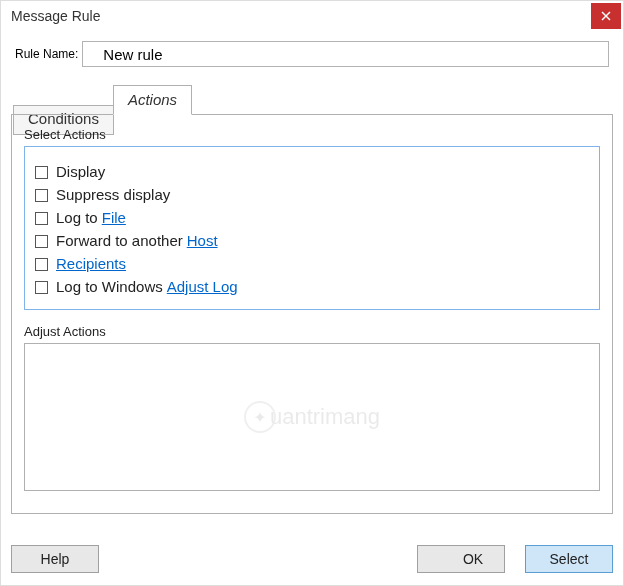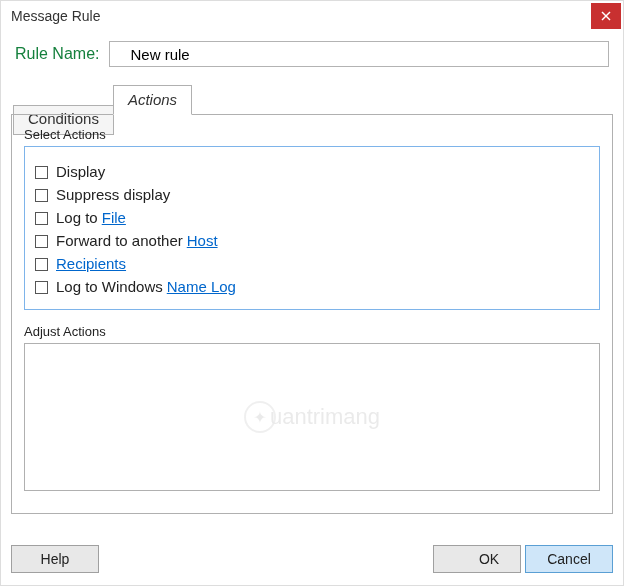--- a/index.html
+++ b/index.html
@@ -41,23 +41,23 @@
     .content {
       padding: 10px 10px 0 10px;
     }
     .rule-name-row {
       display: flex;
       align-items: center;
       margin-bottom: 18px;
       padding: 0 4px;
     }
     .rule-name-label {
-      font-size: 16px;
-      color: #15803d;
-      margin-right: 10px;
+      font-size: 12px;
+      color: #000000;
+      margin-right: 4px;
       white-space: nowrap;
     }
     .rule-name-input {
       flex: 1;
       height: 26px;
       border: 1px solid #b3b3b3;
       padding: 2px 20px;
       font-size: 15px;
       outline: none;
     }
@@ -170,21 +170,21 @@
       background: #e8e8e8;
       font-size: 14px;
       color: #222;
       cursor: pointer;
       display: flex;
       align-items: center;
       justify-content: center;
     }
     .btn.ok {
       margin-left: auto;
-      margin-right: 4px;
+      margin-right: 20px;
       padding-left: 24px;
     }
     .btn.cancel {
       background: #cfe6f9;
       border: 1px solid #5a9fd4;
     }
     .spacer-text {
       margin-right: 4px;
     }
   </style>
@@ -239,33 +239,33 @@
         </div>
 
         <div class="check-row">
           <div class="checkbox"></div>
           <span class="link">Recipients</span>
         </div>
 
         <div class="check-row">
           <div class="checkbox"></div>
           <span class="spacer-text">Log to Windows </span>
-          <span class="link">Name Log</span>
+          <span class="link">Adjust Log</span>
         </div>
 
       </div>
 
       <div class="section-label">Adjust Actions</div>
       <div class="adjust-box">
         <div class="watermark">
           <div class="watermark-circle">✦</div>
           <span>uantrimang</span>
         </div>
       </div>
     </div>
   </div>
 </div>
 
 <div class="button-row">
   <div class="btn">Help</div>
   <div class="btn ok">OK</div>
-  <div class="btn cancel">Cancel</div>
+  <div class="btn cancel">Select</div>
 </div>
 
 </body></html>

